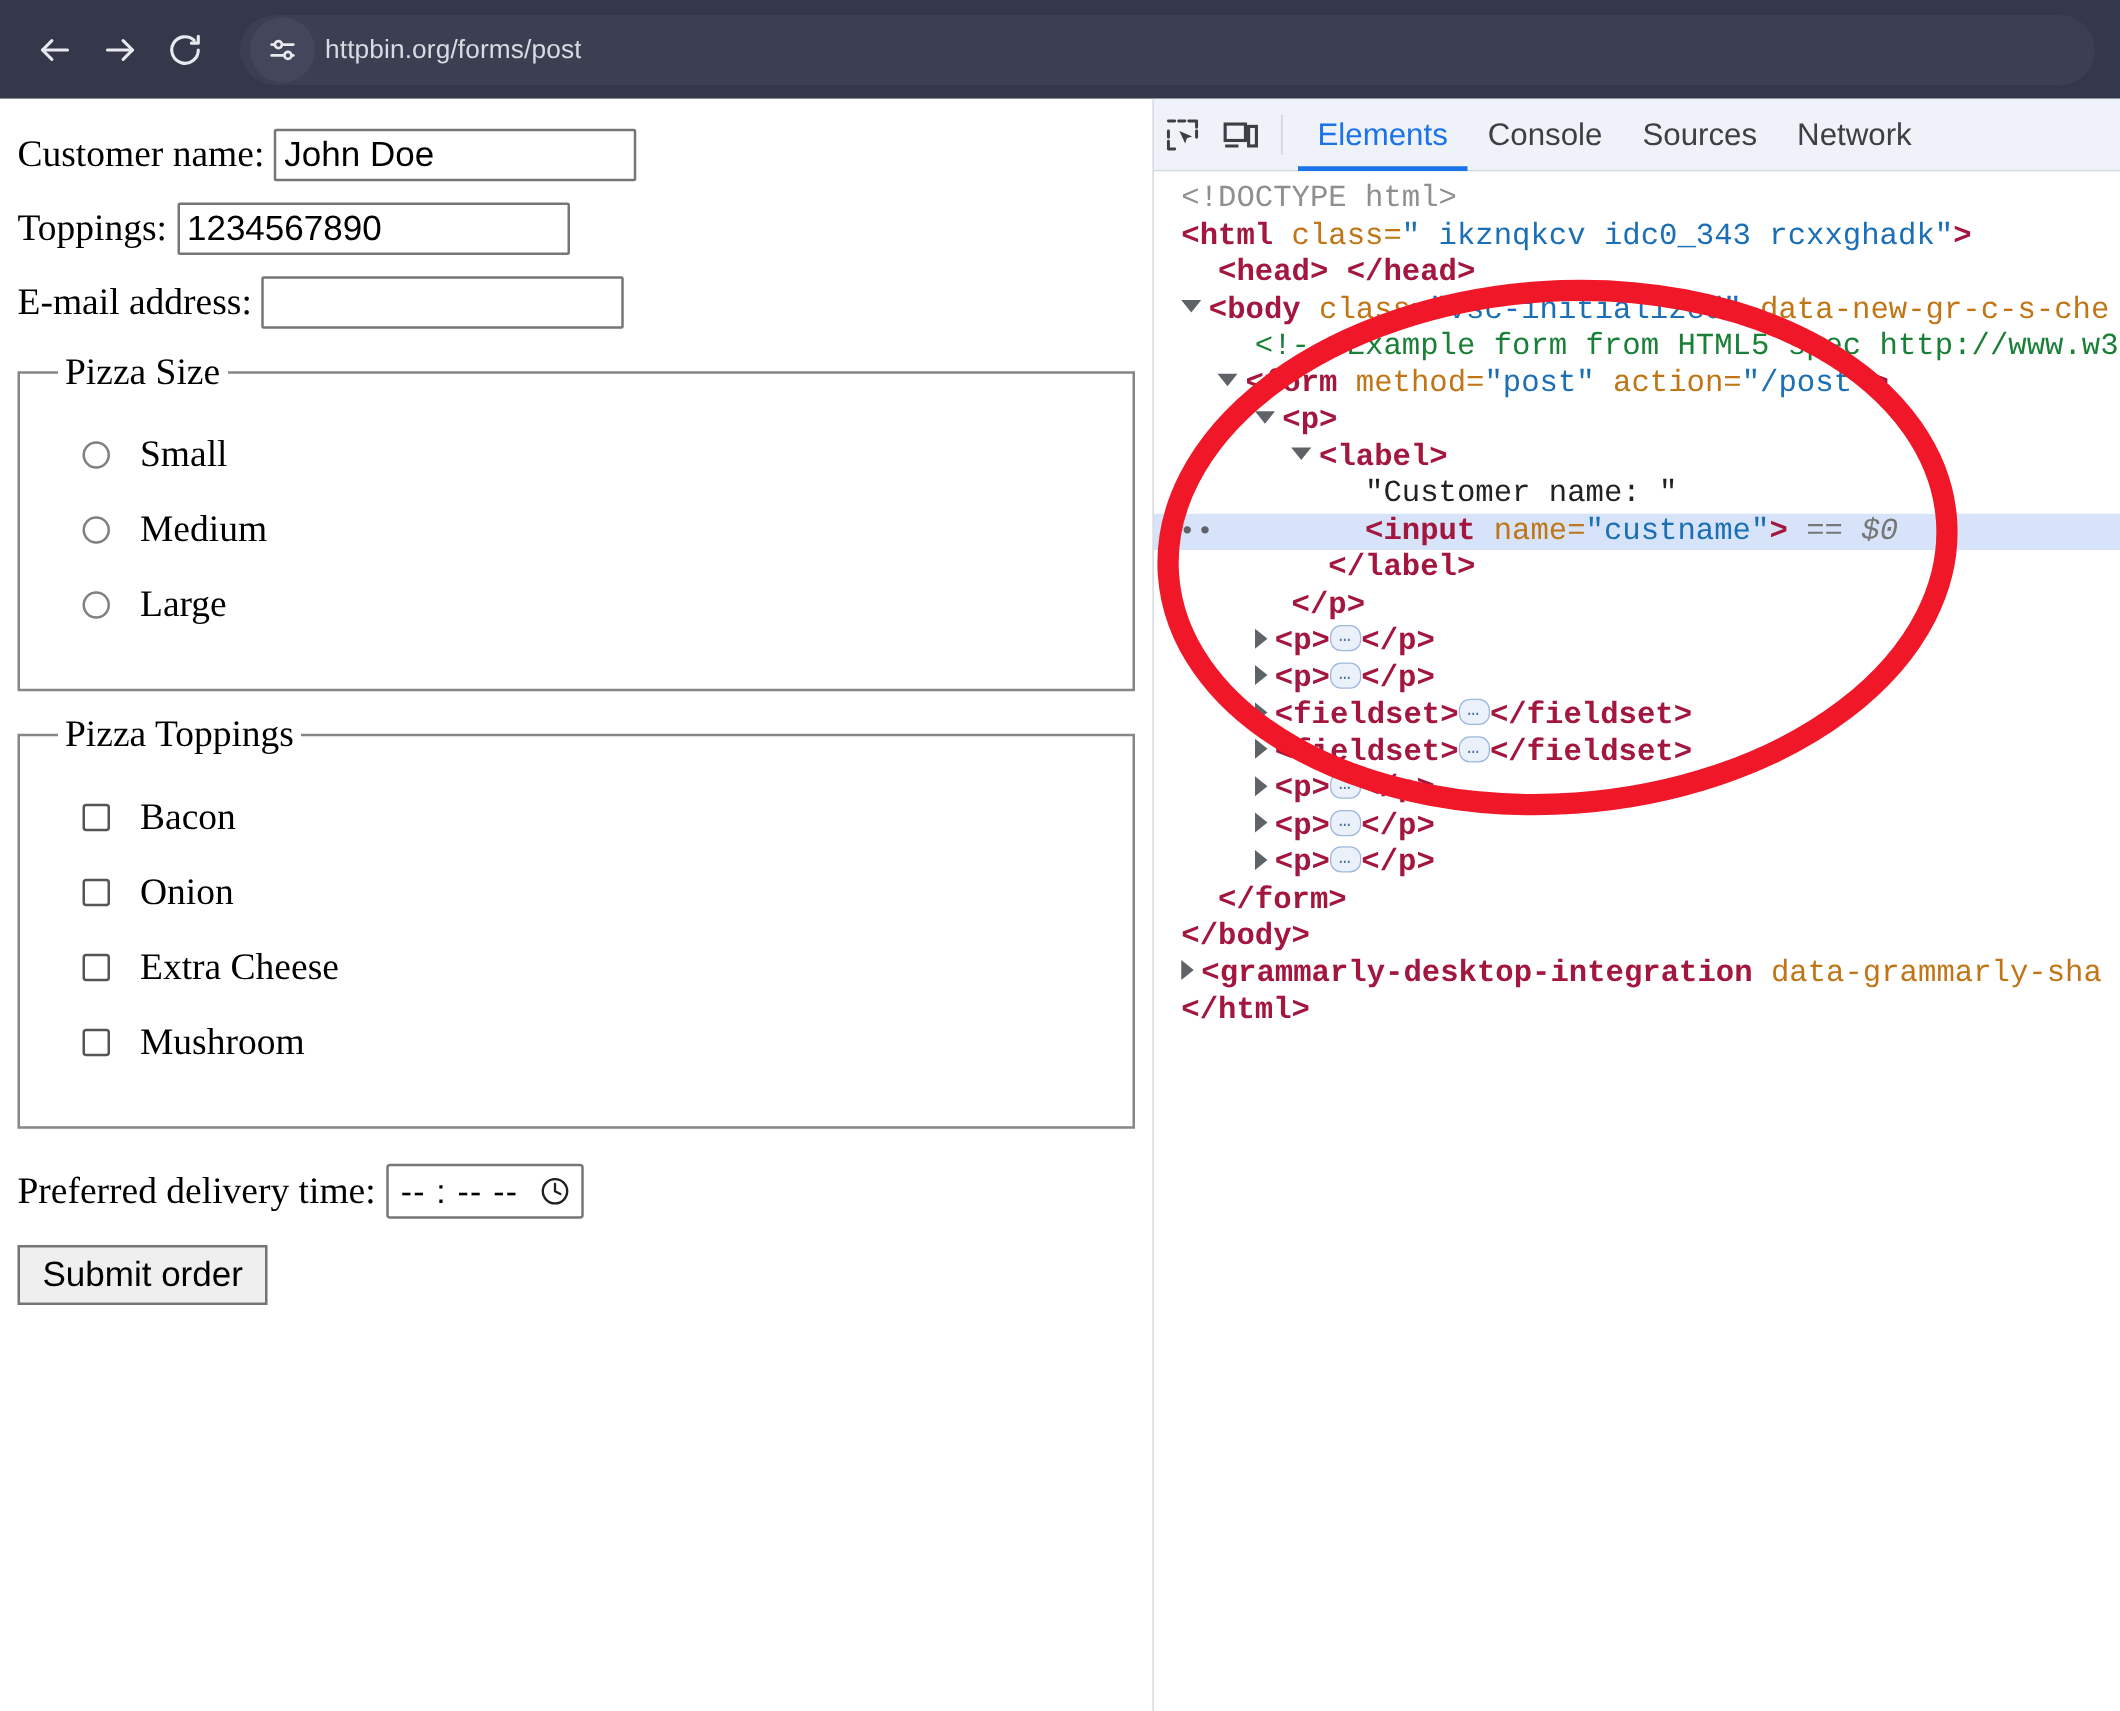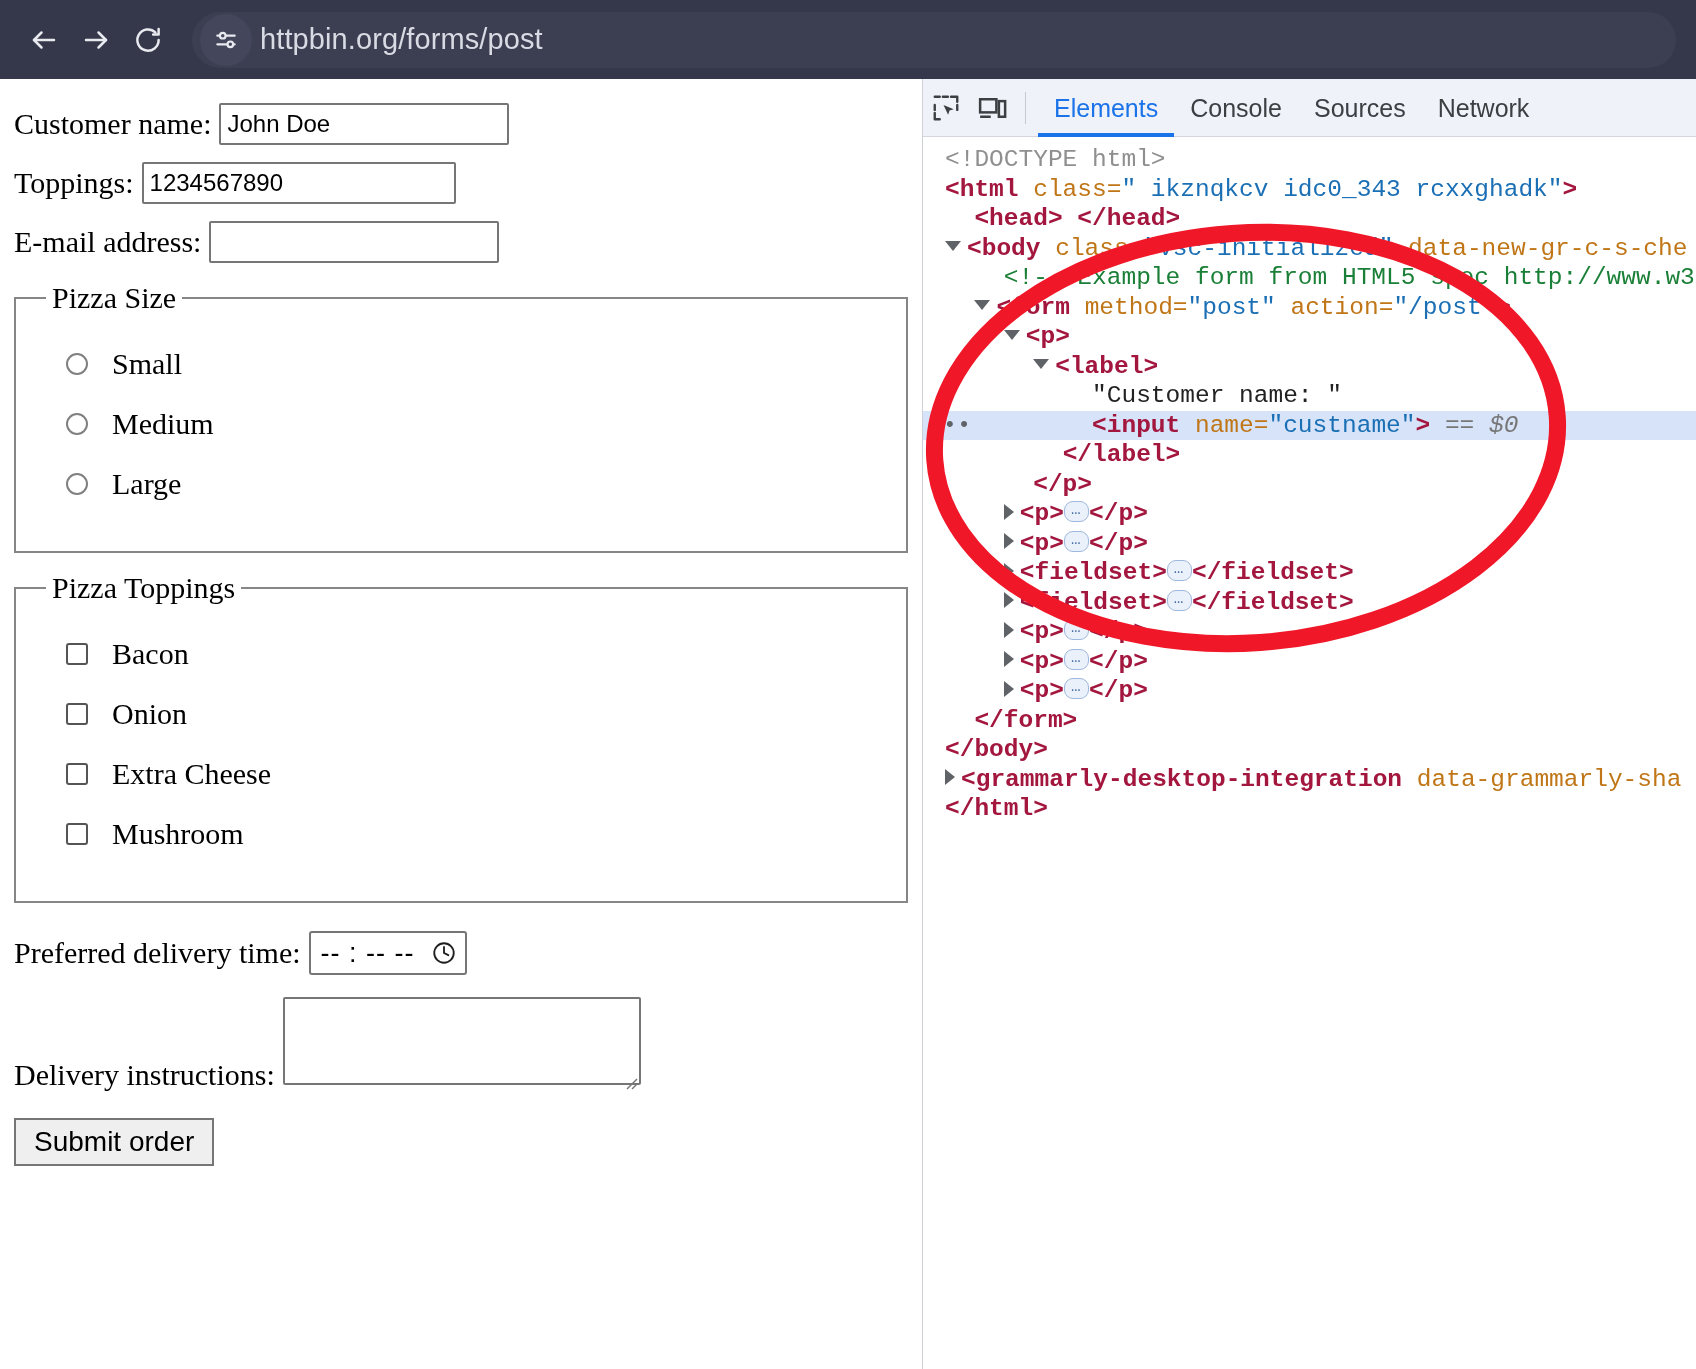--- a/index.html
+++ b/index.html
@@ -38,21 +38,21 @@
     margin-right: 20px;
   }
   .site-info {
     width: 52px; height: 52px; border-radius: 50%;
     display: flex; align-items: center; justify-content: center;
     flex: none;
     cursor: pointer;
   }
   .omnibox-url {
     color: #d8dbe3;
-    font-size: 29px;
+    font-size: 21px;
     letter-spacing: 0.1px;
     margin-left: 8px;
     white-space: nowrap;
     overflow: hidden;
   }
 
   
   #page-pane {
     position: absolute;
     top: 79px; left: 0;
@@ -64,21 +64,21 @@
     color: #000;
     padding: 24px 14px 0 14px;
   }
   .field-row {
     display: flex; align-items: center;
     margin-bottom: 17px;
   }
   .field-label { white-space: nowrap; }
   .text-input {
     font-family: "Liberation Sans", sans-serif;
-    font-size: 24px;
+    font-size: 28px;
     color: #000;
     border: 2px solid #767676;
     background: #fff;
     border-radius: 2px;
     height: 42px;
     padding: 0 6px;
     margin-left: 8px;
     outline: none;
   }
   #custname-input { width: 290px; }
@@ -384,30 +384,20 @@
       <span>-- : --  --</span>
       <span class="clock-ico">
         <svg width="26" height="26" viewBox="0 0 24 24" fill="none" stroke="#1f1f1f" stroke-width="1.7" stroke-linecap="round">
           <circle cx="12" cy="12" r="9"></circle>
             <polyline points="12 6.5 12 12 16 14"></polyline>
         </svg>
       </span>
     </span>
   </div>
 
-  <div class="textarea-row">
-    <span class="field-label">Delivery instructions:</span>
-    <span style="position:relative;display:inline-block;">
-      <textarea class="delivery-textarea" placeholder="" style=""></textarea>
-      <svg class="grip" viewBox="0 0 14 14">
-        <line x1="13" y1="3" x2="3" y2="13" stroke="#777" stroke-width="1.4"></line>
-        <line x1="13" y1="8" x2="8" y2="13" stroke="#777" stroke-width="1.4"></line>
-      </svg>
-    </span>
-  </div>
 
   <button class="submit-btn">Submit order</button>
 </div>
 
 <div id="devtools">
   <div id="devtools-toolbar">
     <div class="dt-icon-btn" title="Inspect">
       <svg width="30" height="30" viewBox="0 0 24 24" fill="none">
         <path d="M3 3h4M9.5 3h4M16 3h5v4M21 9.5v4M3 9.5v4M3 16v5h4" stroke="#3c4043" stroke-width="1.9" stroke-linecap="round" stroke-dasharray="0.1 0"></path>
         <path d="M10 9.5l8.2 3.4-3.4 1.1-1.1 3.4z" fill="#3c4043"></path>

